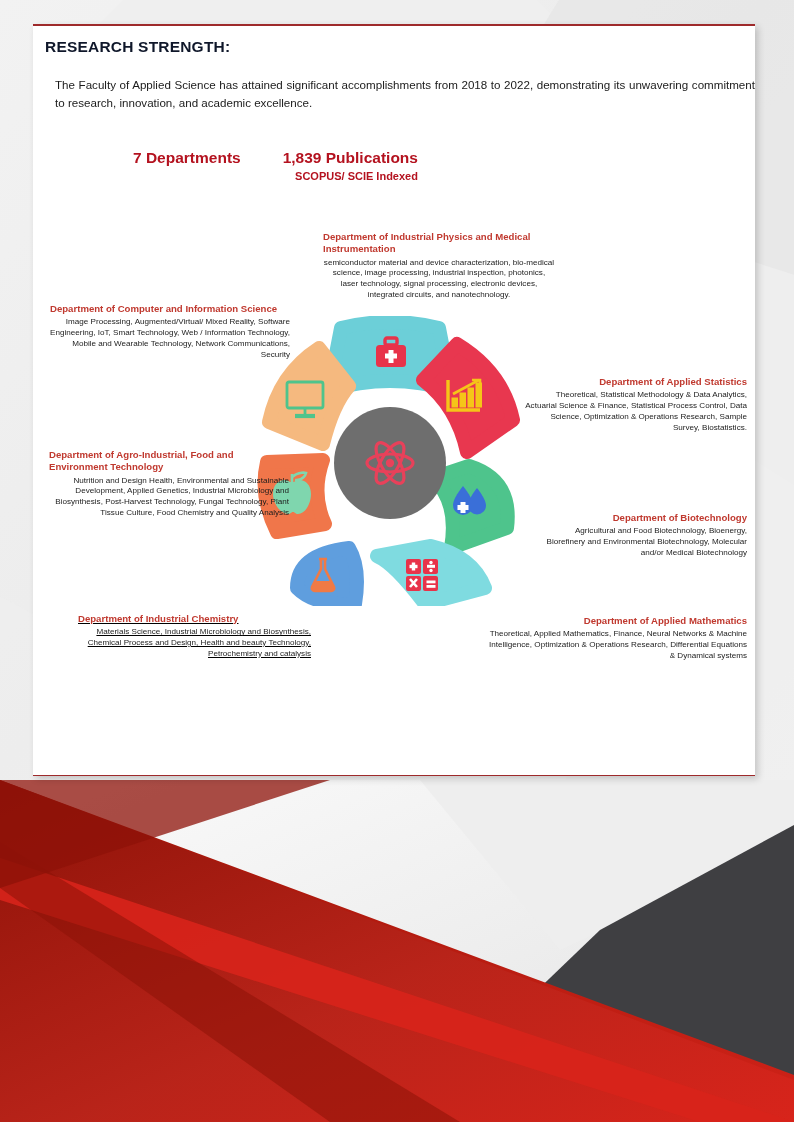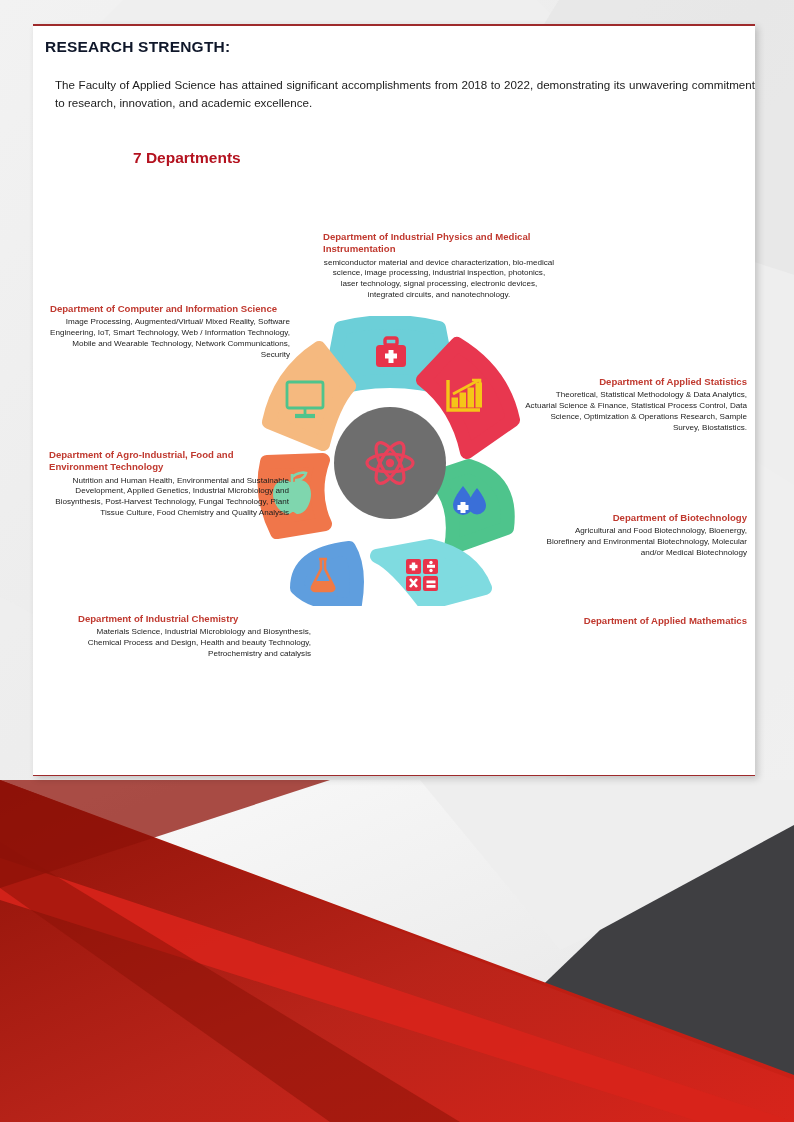--- a/index.html
+++ b/index.html
@@ -140,21 +140,21 @@
   .d-left  .d-body  { text-align: right; }
   .d-right .d-title { text-align: right; }
   .d-right .d-body  { text-align: right; }
   .d-top   .d-title { text-align: left; }
   .d-top   .d-body  { text-align: center; }
 
   
   #dept-physics   { left: 290px; top: 40px;  width: 232px; }
   #dept-cs        { left: 17px;  top: 112px; width: 240px; }
   #dept-agro      { left: 16px;  top: 258px; width: 240px; }
-  #dept-chem      { left: 45px;  top: 422px; width: 233px; }
+  #dept-chem      { left: 45px;  top: 422px; width: 233px; text-decoration: underline; }
   #dept-stats     { left: 492px; top: 185px; width: 222px; }
   #dept-biotech   { left: 502px; top: 321px; width: 212px; }
   #dept-math      { left: 452px; top: 424px; width: 262px; }
 </style>
 </head>
 <body>
 
 <div id="page-bg">
   <div class="facet f1"></div>
   <div class="facet f2"></div>
@@ -193,20 +193,24 @@
 <div id="card">
 
   <div class="section-title">RESEARCH STRENGTH:</div>
   <div class="intro">The Faculty of Applied Science has attained significant accomplishments from 2018 to 2022, demonstrating its unwavering commitment to research, innovation, and academic excellence.</div>
 
   <div class="stats">
     <div class="stat">
       <div class="value">7 Departments</div>
       <div class="sub"></div>
     </div>
+    <div class="stat">
+      <div class="value">1,839 Publications</div>
+      <div class="sub">SCOPUS/ SCIE Indexed</div>
+    </div>
   </div>
 
   <div id="diagram">
 
     <div id="wheel">
       <svg viewBox="0 0 290 290" xmlns="http://www.w3.org/2000/svg">
 
         <g>
           <path d="M96,12 Q145,0 194,12 L206,74 Q145,56 84,74 Z" fill="#6ccfd8" stroke="#6ccfd8" stroke-width="14" stroke-linejoin="round"></path>
 
@@ -300,36 +304,37 @@
       <div class="d-body">semiconductor material and device characterization, bio-medical science, image processing, industrial inspection, photonics, laser technology, signal processing, electronic devices, integrated circuits, and nanotechnology.</div>
     </div>
 
     <div class="dept d-left" id="dept-cs">
       <div class="d-title">Department of Computer and Information Science</div>
       <div class="d-body">Image Processing, Augmented/Virtual/ Mixed Reality, Software Engineering, IoT, Smart Technology, Web / Information  Technology, Mobile and Wearable  Technology, Network Communications, Security</div>
     </div>
 
     <div class="dept d-left" id="dept-agro">
       <div class="d-title">Department of Agro-Industrial, Food and Environment Technology</div>
-      <div class="d-body">Nutrition and Human Health, Environmental and Sustainable Development, Applied Genetics, Industrial Microbiology and Biosynthesis, Post-Harvest Technology, Fungal Technology, Plant Tissue Culture, Food Chemistry and Quality Analysis</div>
+      <div class="d-body">Nutrition and Design Health, Environmental and Sustainable Development, Applied Genetics, Industrial Microbiology and Biosynthesis, Post-Harvest Technology, Fungal Technology, Plant Tissue Culture, Food Chemistry and Quality Analysis</div>
     </div>
 
     <div class="dept d-left" id="dept-chem">
       <div class="d-title">Department of Industrial Chemistry</div>
       <div class="d-body">Materials Science, Industrial Microbiology and Biosynthesis, Chemical Process and Design, Health and beauty Technology, Petrochemistry and catalysis</div>
     </div>
 
     <div class="dept d-right" id="dept-stats">
       <div class="d-title">Department of Applied Statistics</div>
       <div class="d-body">Theoretical, Statistical Methodology &amp; Data Analytics, Actuarial Science &amp; Finance, Statistical Process Control, Data Science, Optimization &amp; Operations  Research, Sample Survey, Biostatistics.</div>
     </div>
 
     <div class="dept d-right" id="dept-biotech">
       <div class="d-title">Department of Biotechnology</div>
       <div class="d-body">Agricultural and Food Biotechnology, Bioenergy, Biorefinery and Environmental Biotechnology, Molecular and/or Medical Biotechnology</div>
     </div>
 
     <div class="dept d-right" id="dept-math">
       <div class="d-title">Department of Applied Mathematics</div>
+      <div class="d-body">Theoretical, Applied Mathematics, Finance, Neural Networks &amp; Machine Intelligence, Optimization &amp; Operations  Research, Differential  Equations &amp; Dynamical systems</div>
     </div>
 
   </div>
 </div>
 
 </body></html>

